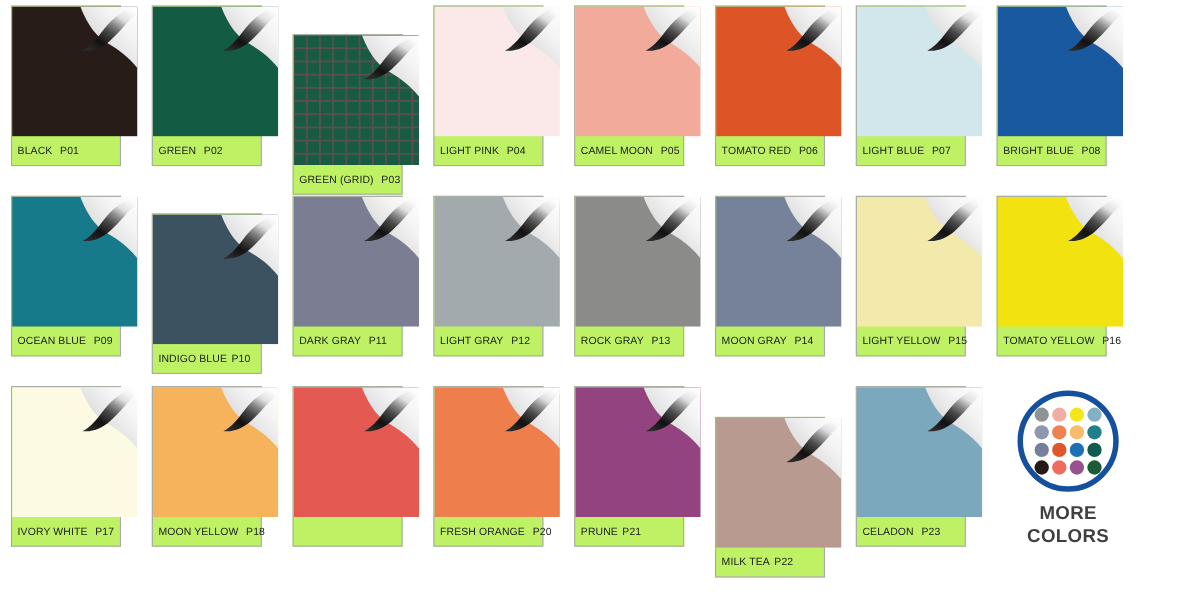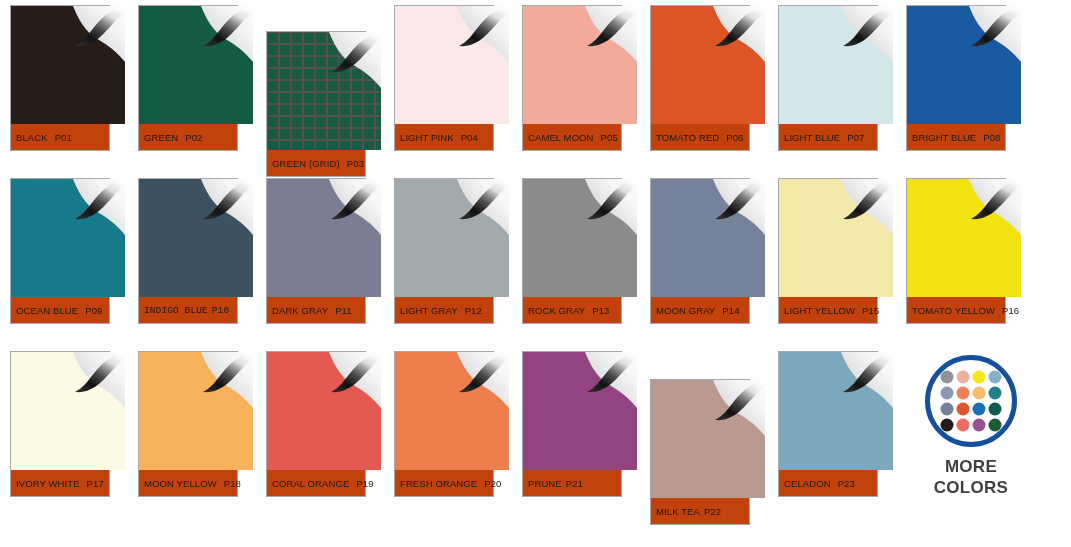--- a/index.html
+++ b/index.html
@@ -8,21 +8,21 @@
     background:#ffffff;
     font-family:"Liberation Sans", sans-serif;
     overflow:hidden;
   }
   #board{position:relative;width:1071px;height:547px;}
 
   .swatch-card{
     position:absolute;
     width:100px;height:146px;
     border:1px solid #a7a9ac;
-    background:#c2410c;
+    background:#bef264;
     box-sizing:border-box;
   }
   .chip{
     position:absolute;
     left:0;top:0;
     width:114px;height:118px;
     overflow:hidden;
   }
   .chip-fill{
     position:absolute;inset:0;
@@ -371,21 +371,21 @@
   <path d="M52 0 L52 56 C 44 46 36 40 26 34 C 16 28 8 20 0 0 Z" fill="url(#backGrad)"></path>
   <path d="M52 0 C 40 2 30 10 22 20 C 15 29 10 36 2 40 C 12 41 20 37 27 31 C 36 23 44 12 52 6 Z" fill="url(#curlGrad)"></path>
 </svg>
         </div>
       </div>
       <div class="label">
         <span class="nm">OCEAN BLUE</span>
         <span class="code">P09</span>
       </div>
     </div>
-    <div class="swatch-card" style="left: 138px; top: 178px; font-family: Liberation Mono, monospace;">
+    <div class="swatch-card" style="left: 138px; top: 194px;">
       <div class="chip">
         <div class="chip-fill" style="--c: #3d5261;"></div>
         <div class="peel">
 <svg viewBox="0 0 52 56" xmlns="http://www.w3.org/2000/svg">
   <defs>
     <linearGradient id="backGrad" x1="0" y1="1" x2="1" y2="0">
       <stop offset="0%" stop-color="#b8b8b8"></stop>
       <stop offset="35%" stop-color="#dcdcdc"></stop>
       <stop offset="70%" stop-color="#f4f4f4"></stop>
       <stop offset="100%" stop-color="#ffffff"></stop>
@@ -675,24 +675,20 @@
       <stop offset="46%" stop-color="#4a4a4a"></stop>
       <stop offset="62%" stop-color="#8d8d8d"></stop>
       <stop offset="78%" stop-color="#e0e0e0"></stop>
       <stop offset="100%" stop-color="#fdfdfd"></stop>
     </linearGradient>
   </defs>
   <path d="M52 0 L52 56 C 44 46 36 40 26 34 C 16 28 8 20 0 0 Z" fill="url(#backGrad)"></path>
   <path d="M52 0 C 40 2 30 10 22 20 C 15 29 10 36 2 40 C 12 41 20 37 27 31 C 36 23 44 12 52 6 Z" fill="url(#curlGrad)"></path>
 </svg>
         </div>
-      </div>
-      <div class="label">
-        <span class="nm">CORAL ORANGE</span>
-        <span class="code">P19</span>
       </div>
     </div>
     <div class="swatch-card" style="left: 394px; top: 351px;">
       <div class="chip">
         <div class="chip-fill" style="--c: #ef7e4d;"></div>
         <div class="peel">
 <svg viewBox="0 0 52 56" xmlns="http://www.w3.org/2000/svg">
   <defs>
     <linearGradient id="backGrad" x1="0" y1="1" x2="1" y2="0">
       <stop offset="0%" stop-color="#b8b8b8"></stop>

